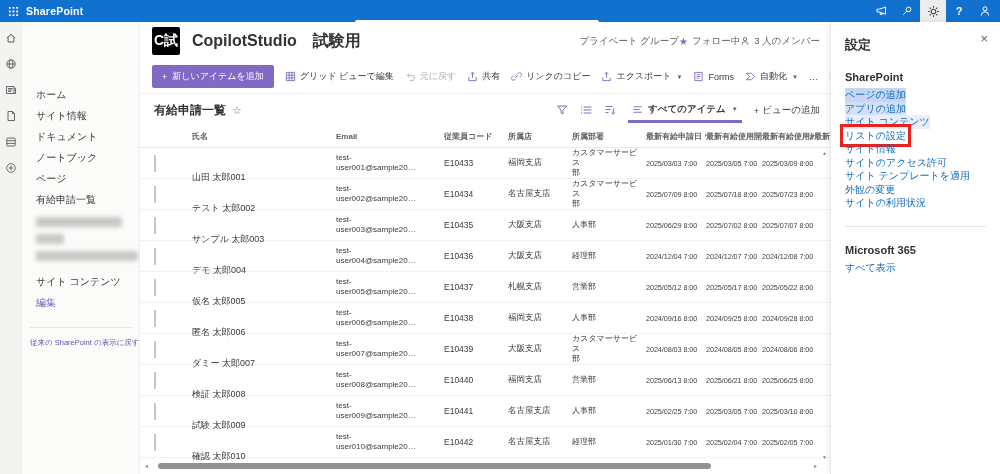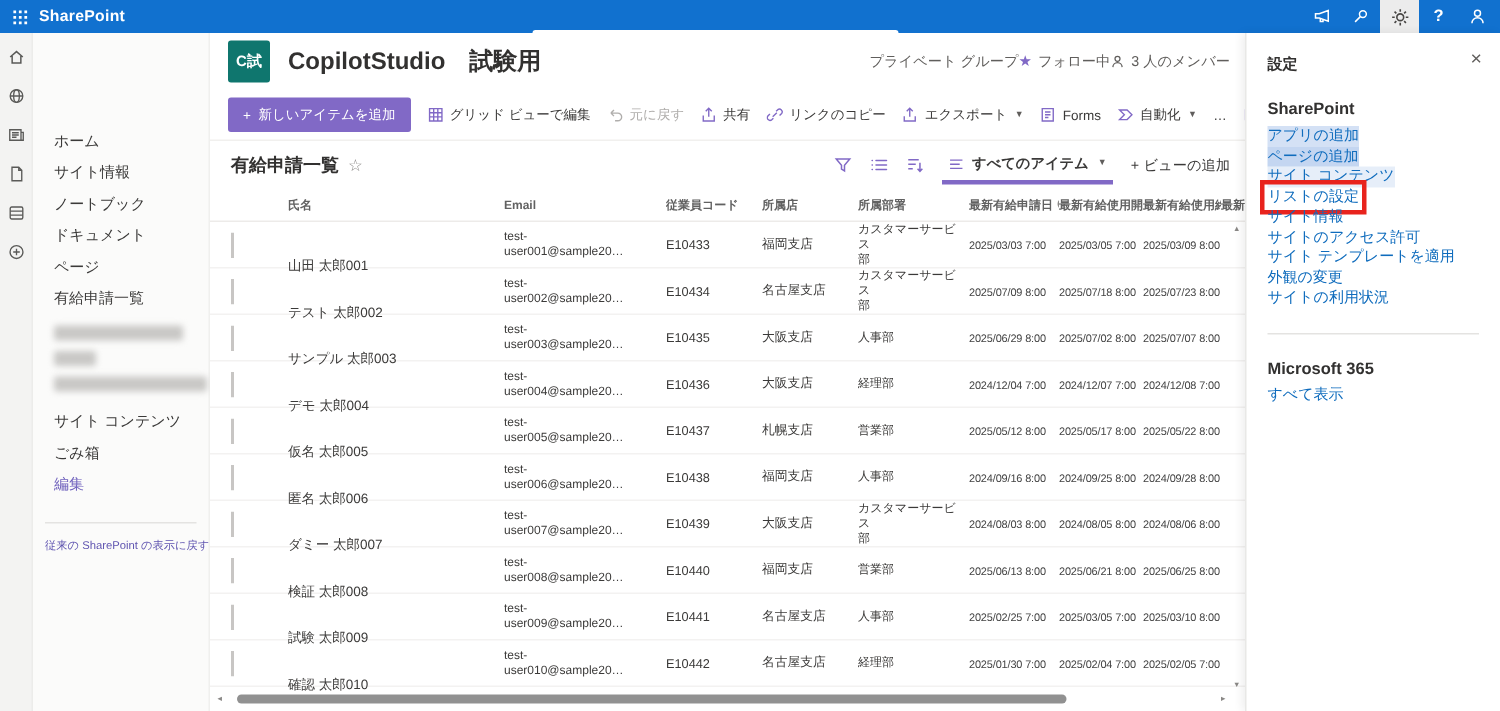--- a/index.html
+++ b/index.html
@@ -32,21 +32,21 @@
   .nav-item.accent { color:#6f61bd; }
   .nav-item.gap-top { margin-top:10px; }
   .nav-blur { height:10px; background:#c9c8c6; border-radius:2px; margin:7px 4px 7px 14px; filter:blur(2px); }
   .nav-divider { border-top:1px solid #e4e3e1; margin:14px 8px 10px 8px; }
   .classic-link { display:block; font-size:7.5px; color:#5f54b0; padding-left:8px; white-space:nowrap; cursor:pointer; }
 
   
   .main { width:690px; position:relative; background:#fff; overflow:hidden; }
 
   .site-header { height:38px; display:flex; align-items:center; padding:0 10px 0 12px; }
-  .site-icon { width:28px; height:28px; background:#0f766e; color:#fff; font-size:10px; font-weight:bold;
+  .site-icon { width:28px; height:28px; background:#000000; color:#fff; font-size:14px; font-weight:bold;
     display:flex; align-items:center; justify-content:center; border-radius:2px; flex-shrink:0; cursor:pointer; }
   .site-title { font-size:16px; font-weight:bold; margin-left:12px; white-space:pre; }
   .site-meta { margin-left:auto; display:flex; align-items:center; font-size:9.5px; color:#605e5c; }
   .site-meta .chunk { display:flex; align-items:center; gap:4px; cursor:pointer; white-space:nowrap; }
   .follow-star { color:#8169c6; font-size:10px; }
 
   .toolbar { height:34px; display:flex; align-items:center; padding:0 10px 0 12px; gap:11px;
     border-bottom:1px solid #f1f0ee; }
   .btn-primary { background:#8169c6; color:#fff; border:none; border-radius:2px; height:23px; padding:0 10px;
     font-size:9px; font-family:inherit; display:flex; align-items:center; gap:5px; cursor:pointer; white-space:nowrap; }
@@ -93,21 +93,21 @@
   .vscroll { position:absolute; top:128px; right:1px; bottom:14px; width:9px; display:flex;
     flex-direction:column; justify-content:space-between; align-items:center; color:#8a8886; font-size:5px; cursor:pointer; }
   .hscroll { position:absolute; left:4px; right:12px; bottom:4px; height:8px; display:flex; align-items:center;
     gap:3px; color:#8a8886; font-size:5px; cursor:pointer; }
   .h-track { flex:1; height:6px; position:relative; }
   .h-thumb { position:absolute; left:6px; top:0; height:6px; width:84%; background:#919191; border-radius:3px; }
 
   
   .panel { width:170px; background:#fff; border-left:1px solid #e8e8e6; box-shadow:-2px 0 6px rgba(0,0,0,.07);
     padding:14px 14px 0 14px; position:relative; }
-  .panel-title { font-size:10px; font-weight:bold; }
+  .panel-title { font-size:13px; font-weight:bold; }
   .panel-close { position:absolute; top:10px; right:12px; font-size:13px; color:#605e5c; cursor:pointer; line-height:1; }
   .panel-heading { font-size:11px; font-weight:bold; margin:17px 0 5px 0; }
   .panel-link { display:block; font-size:10px; line-height:13.5px; color:#0f6cbd; cursor:pointer; white-space:nowrap; }
   .panel-link span { display:inline-block; }
   .hl-3 { background:rgba(58,120,208,.30); }
   .hl-2 { background:rgba(58,120,208,.22); }
   .hl-1 { background:rgba(58,120,208,.13); }
   .annotated { outline:3px solid #e8231d; outline-offset:2px; }
   .panel-divider { border-top:1px solid #e4e3e1; margin:16px 0 0 0; }
 </style>
@@ -194,29 +194,28 @@
           <circle cx="6" cy="6" r="4.3"></circle>
           <path d="M6 3.8 v4.4 M3.8 6 h4.4"></path>
         </svg>
       </span>
   </div>
 
   <nav class="sidebar">
     <div id="nav-items">
         <div class="nav-item"><span>ホーム</span></div>
         <div class="nav-item"><span>サイト情報</span></div>
+        <div class="nav-item"><span>ドキュメント</span></div>
         <div class="nav-item"><span>ノートブック</span></div>
-        <div class="nav-item"><span>ドキュメント</span></div>
         <div class="nav-item"><span>ページ</span></div>
         <div class="nav-item"><span>有給申請一覧</span></div>
         <div class="nav-blur" style="width: 86px;"></div>
         <div class="nav-blur" style="width: 28px;"></div>
         <div class="nav-blur" style="width: 102px;"></div>
         <div class="nav-item gap-top"><span>サイト コンテンツ</span></div>
-        <div class="nav-item"><span>ごみ箱</span></div>
         <div class="nav-item accent"><span>編集</span></div>
       </div>
     <div class="nav-divider"></div>
     <a class="classic-link">従来の SharePoint の表示に戻す</a>
   </nav>
 
   <main class="main">
     <div class="site-header">
       <div class="site-icon">C試</div>
       <h1 class="site-title">CopilotStudio　試験用</h1>
@@ -509,22 +508,22 @@
         </div>
       <span>►</span>
     </div>
   </main>
 
   <aside class="panel">
     <div class="panel-title">設定</div>
     <div class="panel-close">×</div>
     <div id="panel-body">
         <div class="panel-heading">SharePoint</div>
+        <a class="panel-link"><span class="hl-3 ">ページの追加</span></a>
         <a class="panel-link"><span class="hl-2 ">アプリの追加</span></a>
-        <a class="panel-link"><span class="hl-3 ">ページの追加</span></a>
         <a class="panel-link"><span class="hl-1 ">サイト コンテンツ</span></a>
         <a class="panel-link"><span class="annotated">リストの設定</span></a>
         <a class="panel-link"><span>サイト情報</span></a>
         <a class="panel-link"><span>サイトのアクセス許可</span></a>
         <a class="panel-link"><span>サイト テンプレートを適用</span></a>
         <a class="panel-link"><span>外観の変更</span></a>
         <a class="panel-link"><span>サイトの利用状況</span></a>
         <div class="panel-divider"></div>
         <div class="panel-heading">Microsoft 365</div>
         <a class="panel-link"><span>すべて表示</span></a>

